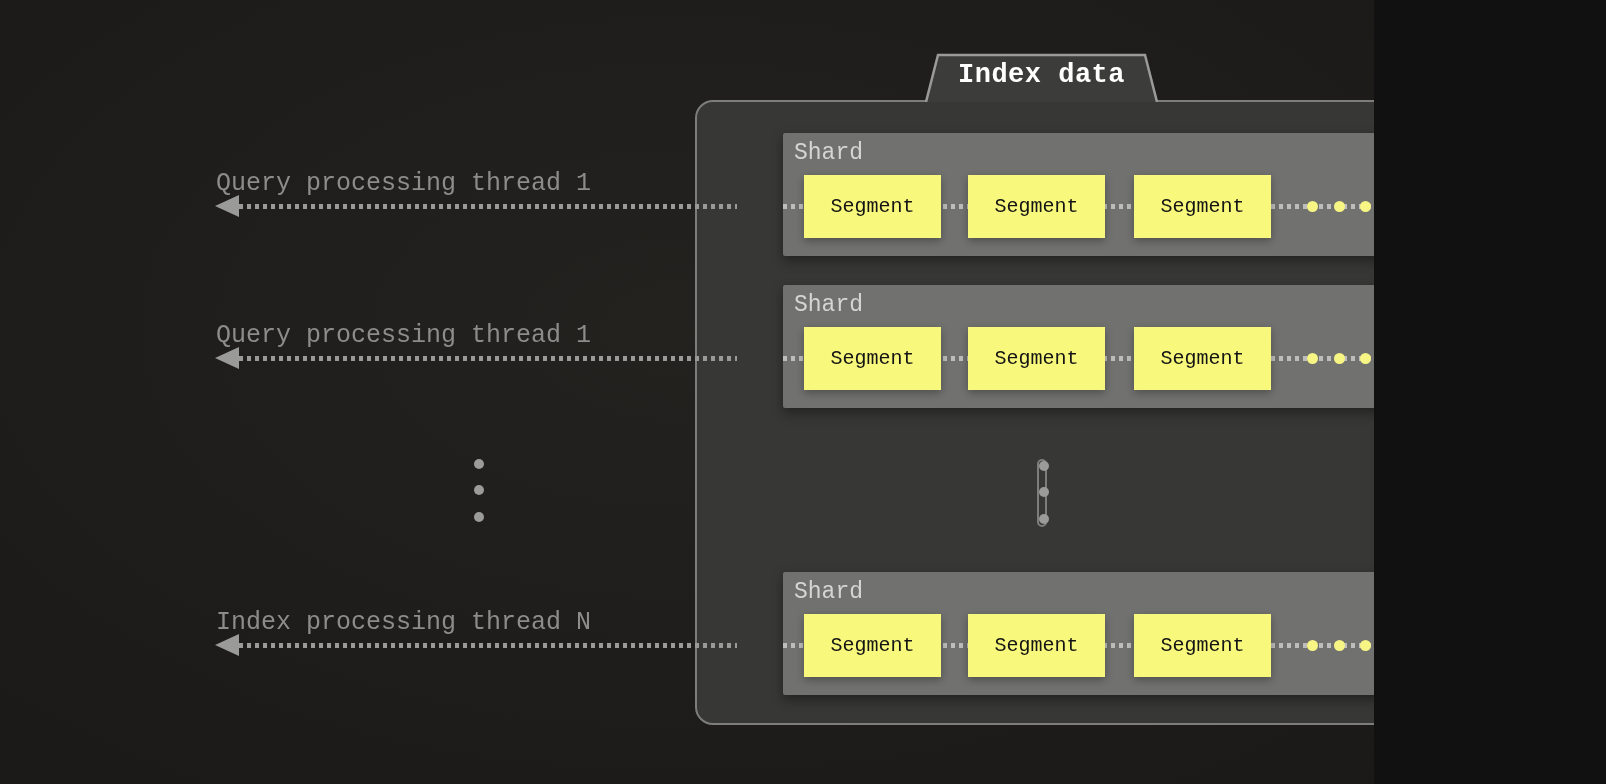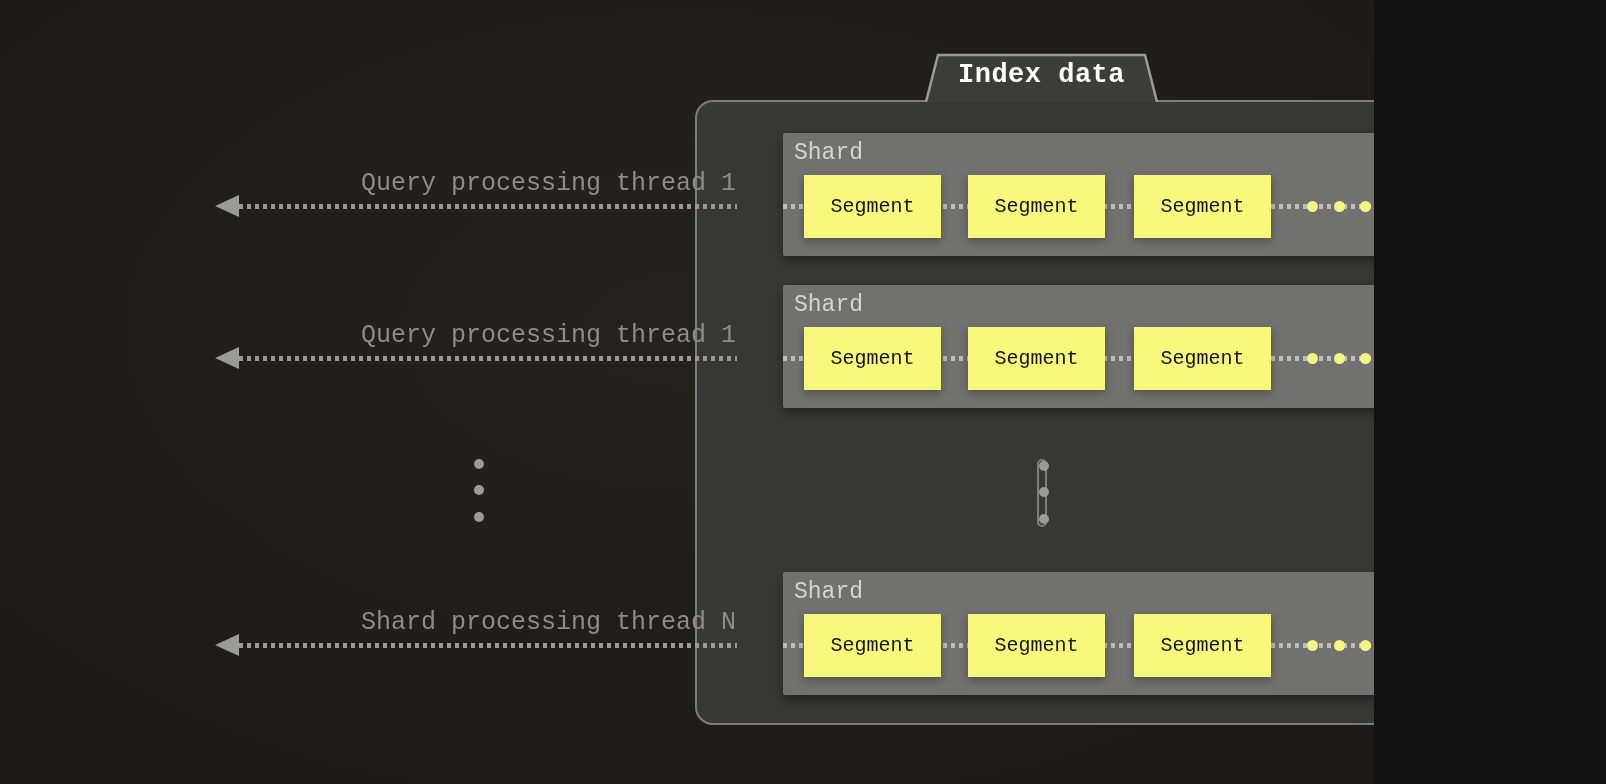--- a/index.html
+++ b/index.html
@@ -76,21 +76,21 @@
     position:absolute;width:11px;height:11px;border-radius:50%;
     background:var(--dot-yellow);display:block;
   }
   .seg-dots i:nth-child(1){left:0;}
   .seg-dots i:nth-child(2){left:27px;}
   .seg-dots i:nth-child(3){left:53px;}
 
   
   .thread-label{
     position:absolute;left:216px;width:520px;
-    text-align:right;color:var(--thread-label);font-size:25px;z-index:5;
+    text-align:left;color:var(--thread-label);font-size:25px;z-index:5;
   }
   .t1 .thread-label{top:169px;}
   .t2 .thread-label{top:321px;}
   .t3 .thread-label{top:608px;}
   .arrow-head{
     position:absolute;width:0;height:0;z-index:2;
     border-top:11px solid transparent;border-bottom:11px solid transparent;
     border-right:24px solid var(--dash-dark);
     left:215px;
   }
@@ -135,21 +135,21 @@
     <div class="arrow-line"></div>
   </div>
 
   <div class="t2">
     <div class="thread-label">Query processing thread 1</div>
     <div class="arrow-head"></div>
     <div class="arrow-line"></div>
   </div>
 
   <div class="t3">
-    <div class="thread-label">Shard processing thread N</div>
+    <div class="thread-label">Index processing thread N</div>
     <div class="arrow-head"></div>
     <div class="arrow-line"></div>
   </div>
 
   <div class="v-dots left">
       <i></i>
       <i></i>
       <i></i>
     </div>
 

